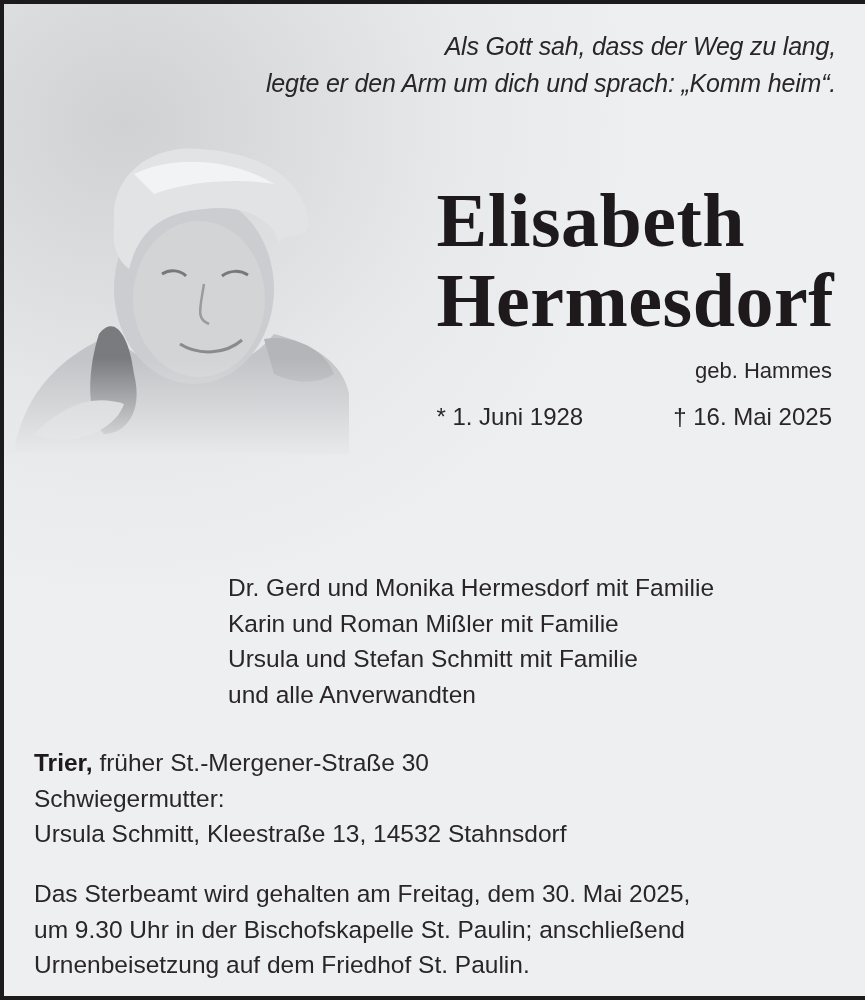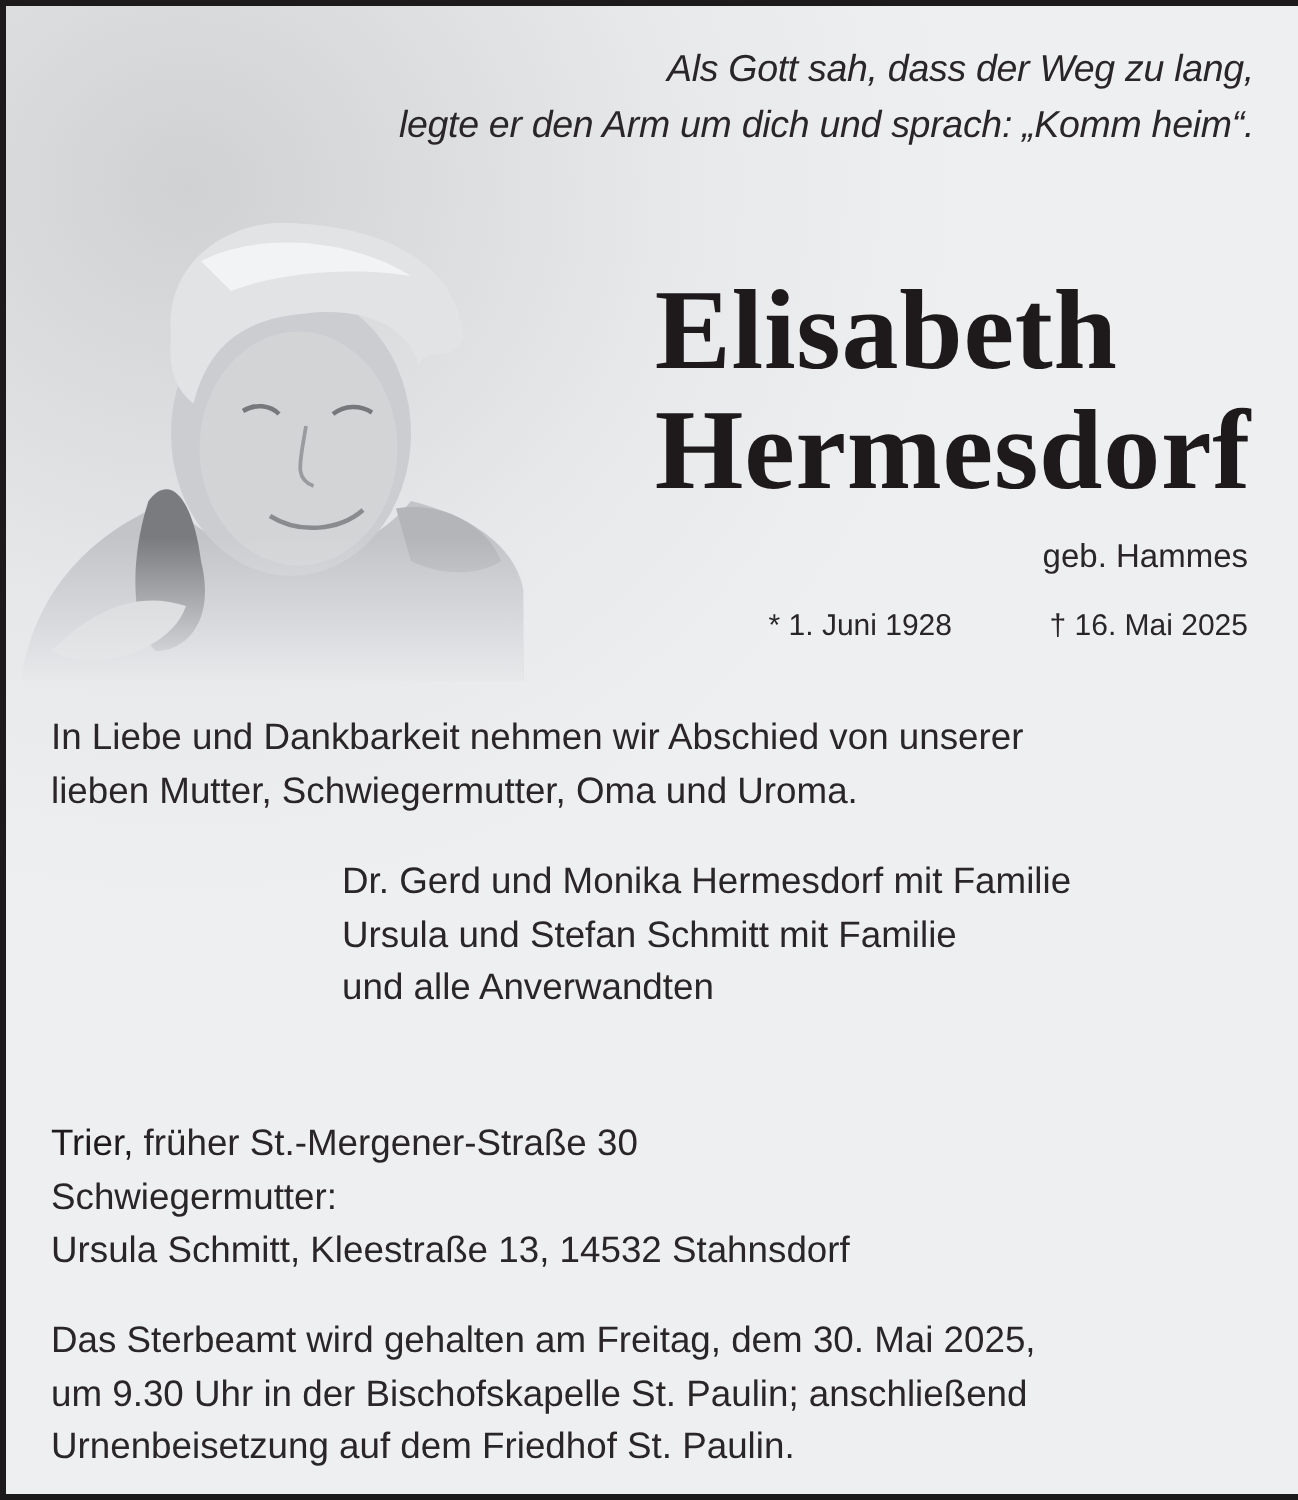--- a/index.html
+++ b/index.html
@@ -25,29 +25,29 @@
       font-family: "Liberation Serif", "DejaVu Serif", serif;
       font-weight: bold; font-size: 76px; line-height: 80px; color: #1e1a1b;
       letter-spacing: 0.5px;
     }
     .name div { white-space: nowrap; }
     .maiden {
       position: absolute; right: 34px; top: 352px;
       font-size: 22px; line-height: 30px; color: #2a2627; white-space: nowrap;
     }
     .dates {
-      position: absolute; right: 34px; top: 398px; font-size: 20px; line-height: 30px;
-      color: #2a2627; white-space: nowrap; display: flex; gap: 65px;
+      position: absolute; right: 34px; top: 398px; font-size: 24px; line-height: 30px;
+      color: #2a2627; white-space: nowrap; display: flex; gap: 90px;
     }
     .body-text { position: absolute; left: 30px; font-size: 24.5px; line-height: 35.5px; color: #2a2627; }
     .body-text div { white-space: nowrap; }
     .intro { top: 470px; }
     .family { left: 224px; top: 566px; }
     .address { top: 741px; }
-    .address b { font-weight: normal; color: #1e1a1b; }
+    .address b { font-weight: bold; color: #1e1a1b; }
     .service { top: 872px; }
   </style>
 </head>
 <body>
 
 <div class="notice">
 
   <div class="verse">
     <div>Als Gott sah, dass der Weg zu lang,</div>
     <div>legte er den Arm um dich und sprach: „Komm heim“.</div>
@@ -102,27 +102,24 @@
     <span>
       <span>*</span>
       <span>1. Juni 1928</span>
     </span>
     <span>
       <span>†</span>
       <span>16. Mai 2025</span>
     </span>
   </div>
 
-  <div class="body-text intro">
-    <div>In Liebe und Dankbarkeit nehmen wir Abschied von unserer</div>
-    <div>lieben Mutter, Schwiegermutter, Oma und Uroma.</div>
-  </div>
 
   <div class="body-text family">
     <div>Dr. Gerd und Monika Hermesdorf mit Familie</div>
+    <div>Karin und Roman Mißler mit Familie</div>
     <div>Ursula und Stefan Schmitt mit Familie</div>
     <div>und alle Anverwandten</div>
   </div>
 
   <div class="body-text address">
     <div>
       <b>Trier,</b>
       <span>früher St.-Mergener-Straße 30</span>
     </div>
     <div>Schwiegermutter:</div>

